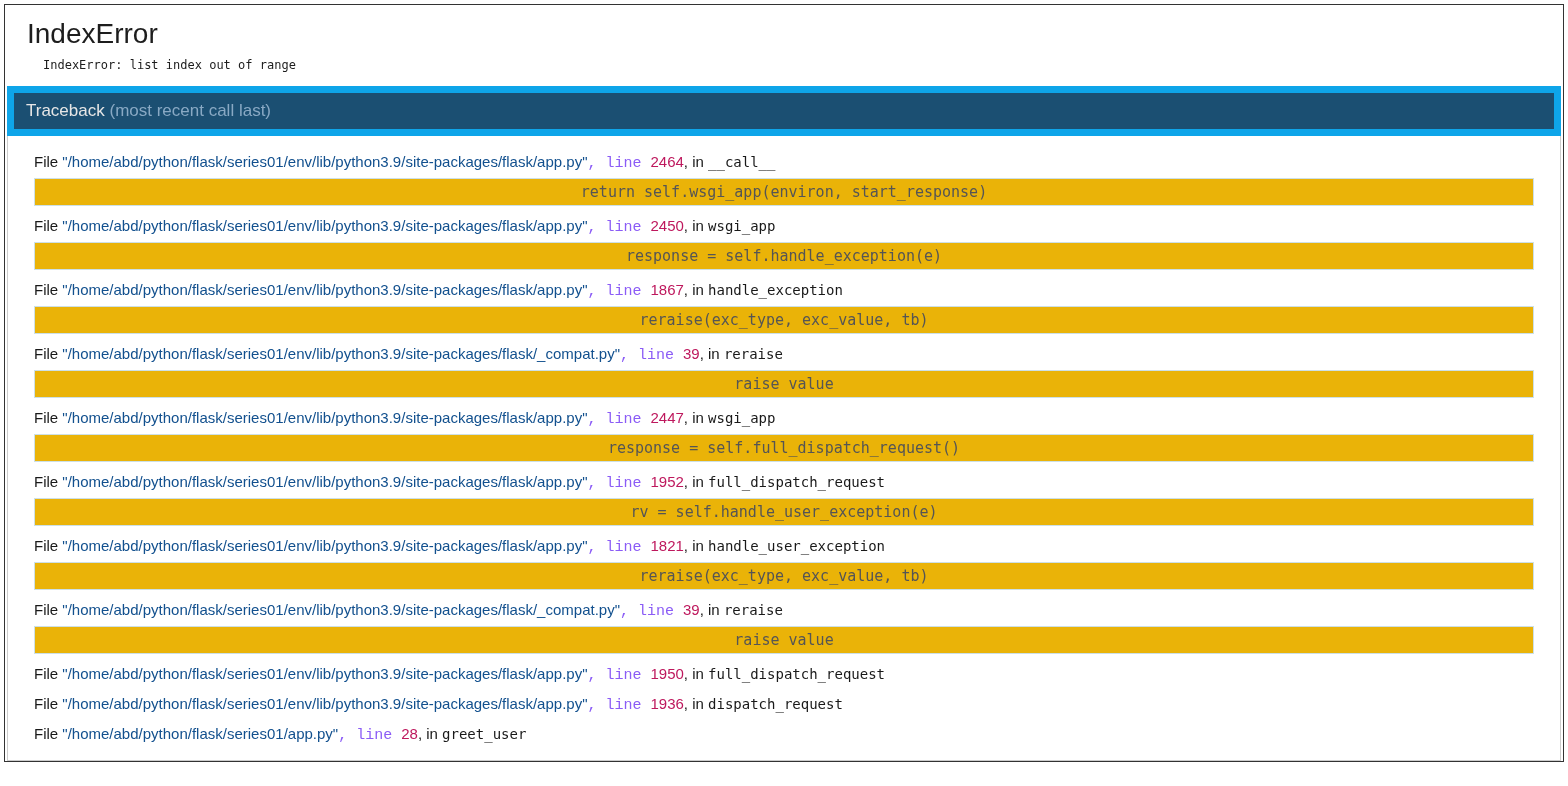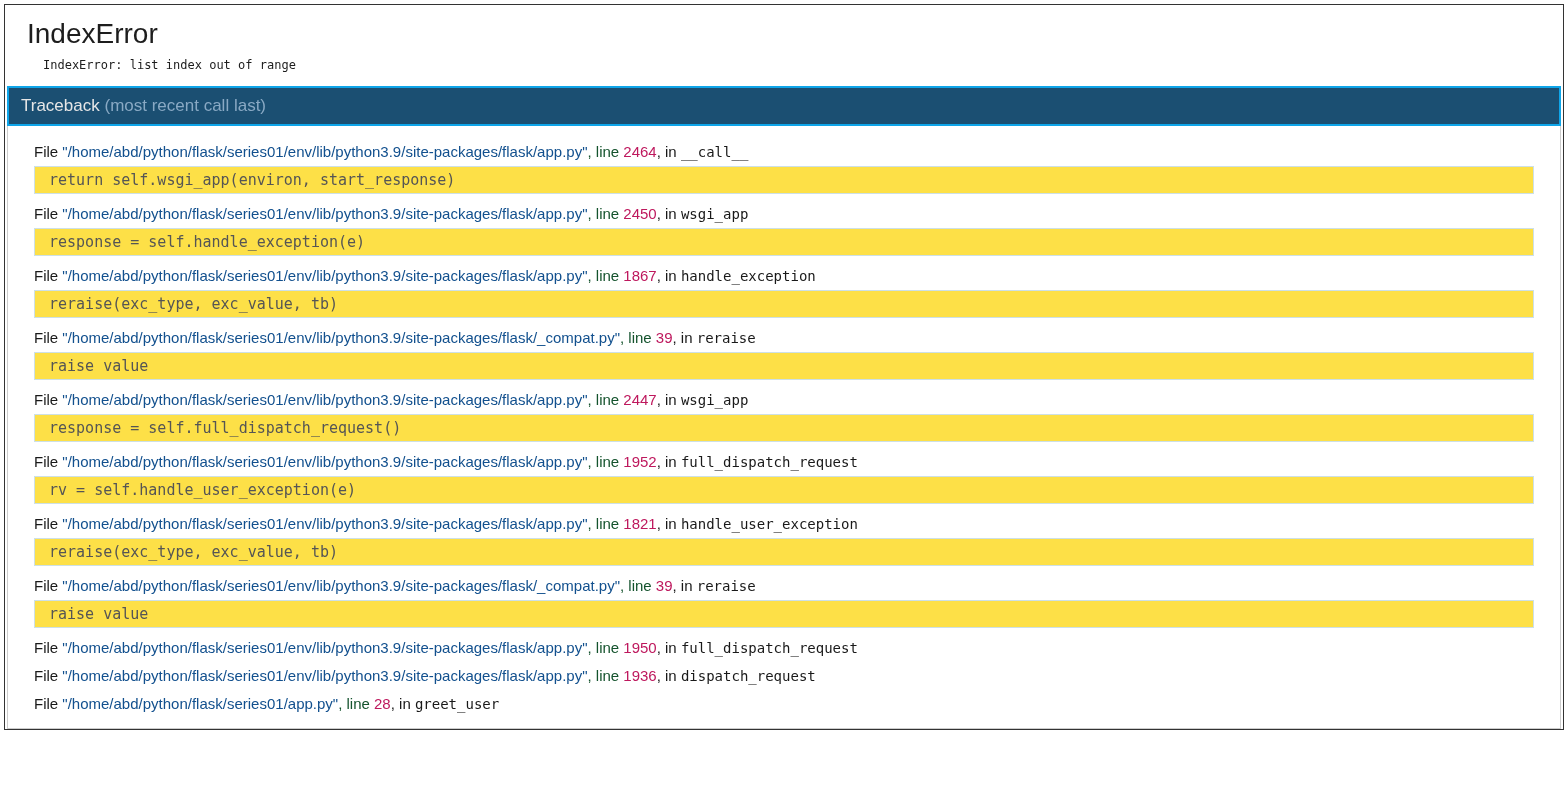--- a/index.html
+++ b/index.html
@@ -22,21 +22,21 @@
       line-height: 1.1;
     }
     .sub-msg {
       font-family: Consolas, Menlo, Monaco, monospace;
       font-size: 12px;
       color: #1d1d1d;
       padding: 2px 38px 14px;
     }
     .tb-header {
       background: #1b4f72;
-      border: 2px solid #0ea5e9;
+      border: 7px solid #0ea5e9;
       color: #e6e6e6;
       font-family: Garuda, 'Segoe UI', 'Lucida Grande', sans-serif;
       font-size: 17px;
       font-weight: 400;
       padding: 8px 12px 8px;
       margin: 0 2px;
     }
     .tb-header .dim {
       color: #89a9c4;
       font-weight: 400;
@@ -52,37 +52,38 @@
       margin: 0 26px 2px;
     }
     .frame-header {
       font-size: 15px;
       color: #191919;
       line-height: 1.6;
       padding: 2px 0 0 0;
     }
     .frame-header .file-label { color: #191919; }
     .frame-header .file-path { color: #12508e; }
-    .frame-header .line-label { color: #14532d; }
+    .frame-header .line-label { color: #8b5cf6; font-family: Liberation Mono, monospace; }
     .frame-header .line-num { color: #be185d; }
     .frame-header .in-label { color: #191919; }
     .frame-header .func-name {
       font-family: Consolas, Menlo, Monaco, monospace;
       color: #191919;
       font-size: 14px;
     }
     .code-line {
-      background: #fde047;
+      background: #eab308;
       border: 1px solid #cde0e6;
       font-family: Consolas, Menlo, Monaco, monospace;
       font-size: 15px;
       color: #555;
       padding: 4px 14px;
       margin: 2px 0 6px 0;
       white-space: pre;
+      text-align: center;
     }
   </style>
 </head>
 <body>
 
 <div class="container">
   <h1>IndexError</h1>
   <div class="sub-msg">IndexError: list index out of range</div>
   <div class="tb-header">
     <span>Traceback</span>

